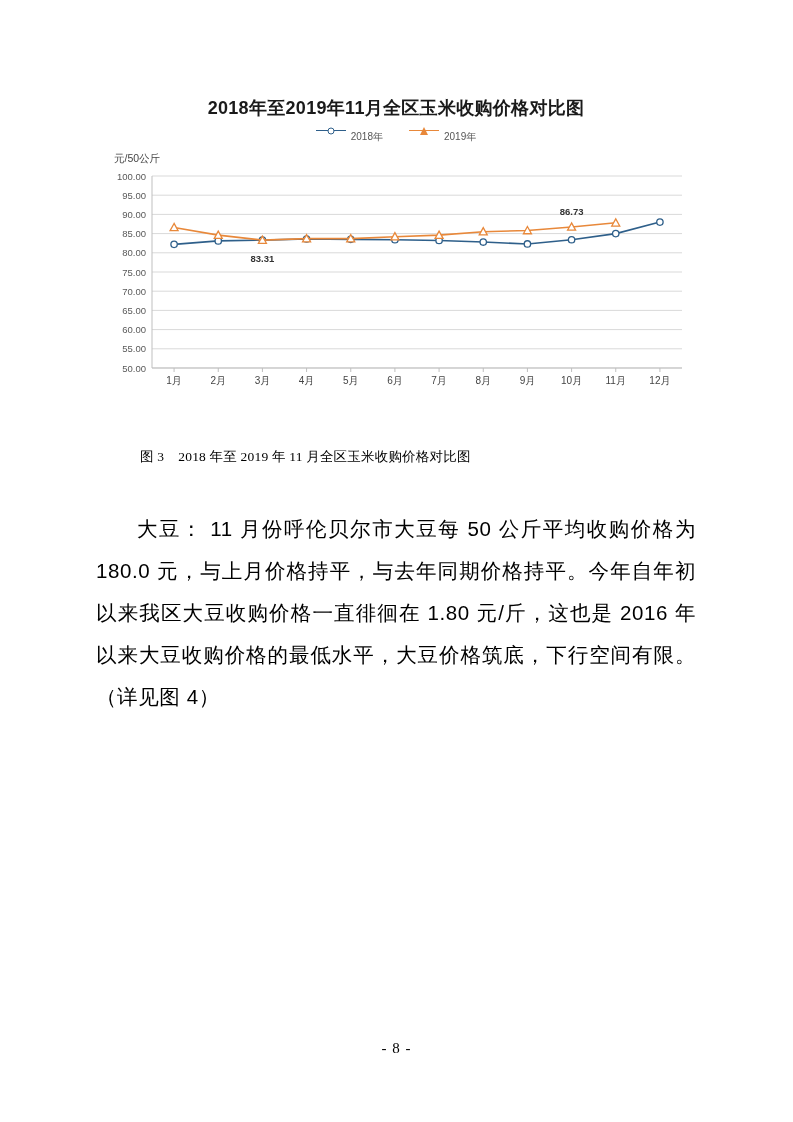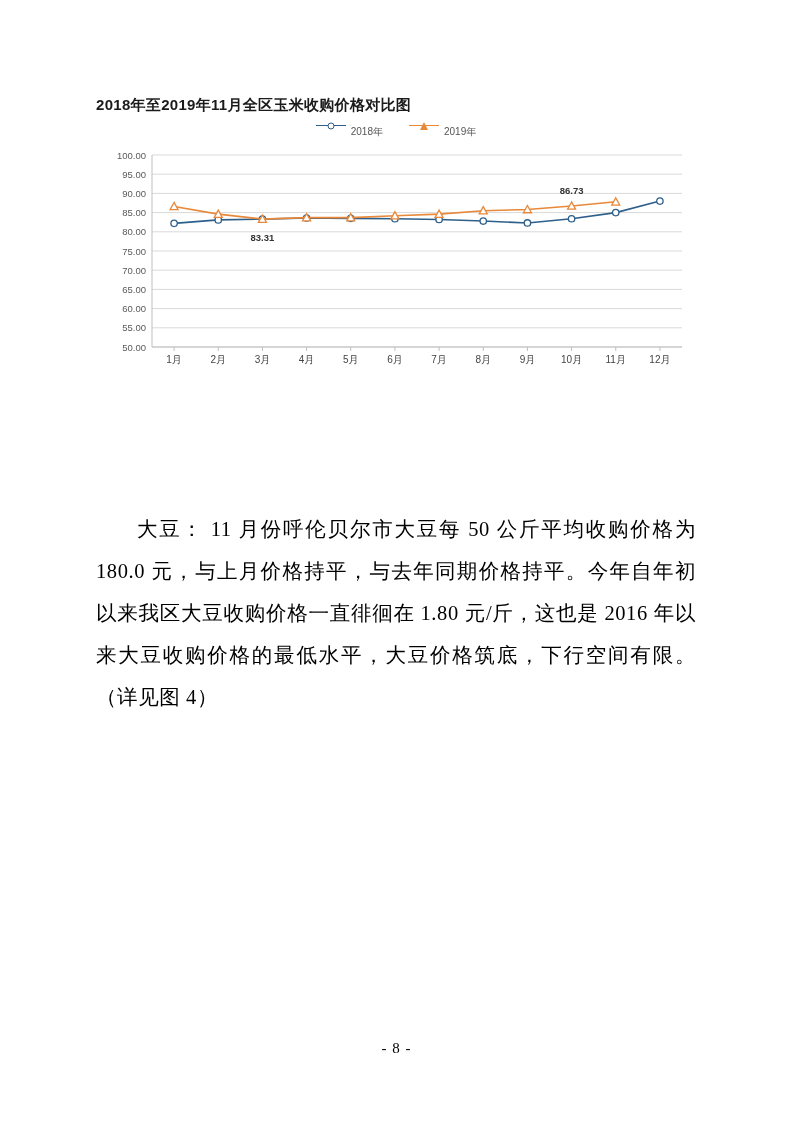--- a/index.html
+++ b/index.html
@@ -22,24 +22,24 @@
   }
 
   
   .chart-block {
     position: absolute;
     left: 96px;
     top: 96px;
     width: 600px;
   }
   .chart-title {
-    text-align: left;
+    text-align: center;
     font-family: "Liberation Sans", sans-serif;
     font-weight: bold;
-    font-size: 15px;
+    font-size: 18px;
     color: #1a1a1a;
     letter-spacing: 0.3px;
     margin-bottom: 10px;
   }
   .legend {
     display: flex;
     justify-content: center;
     align-items: center;
     gap: 26px;
     margin-bottom: 8px;
@@ -104,21 +104,21 @@
     letter-spacing: 0.2px;
   }
   .fig-caption .lbl { margin-right: 14px; }
 
   
   .body-text {
     position: absolute;
     left: 96px;
     top: 508px;
     width: 600px;
-    font-family: Liberation Serif, serif;
+    font-family: Liberation Sans, sans-serif;
     font-size: 20.5px;
     line-height: 42px;
     text-align: justify;
     text-justify: inter-ideograph;
     letter-spacing: 0.6px;
     text-indent: 41px;
   }
 
   
   .footer {
@@ -149,20 +149,21 @@
         <span>2018年</span>
       </div>
       <div class="legend-item">
         <span class="legend-line orange">
             <span class="legend-marker tri"></span>
           </span>
         <span>2019年</span>
       </div>
     </div>
 
+    <div class="yaxis-unit">元/50公斤</div>
 
     <div class="plot-wrap">
       <svg id="chart-svg" width="600" height="230" viewBox="0 0 600 230">
           <line x1="56" y1="8" x2="586" y2="8" stroke="#d9d9d9" stroke-width="1"></line>
           <text x="50" y="11.5" text-anchor="end" font-family="Liberation Sans, sans-serif" font-size="9.5" fill="#595959">100.00</text>
           <line x1="56" y1="27.199999999999996" x2="586" y2="27.199999999999996" stroke="#d9d9d9" stroke-width="1"></line>
           <text x="50" y="30.699999999999996" text-anchor="end" font-family="Liberation Sans, sans-serif" font-size="9.5" fill="#595959">95.00</text>
           <line x1="56" y1="46.39999999999999" x2="586" y2="46.39999999999999" stroke="#d9d9d9" stroke-width="1"></line>
           <text x="50" y="49.89999999999999" text-anchor="end" font-family="Liberation Sans, sans-serif" font-size="9.5" fill="#595959">90.00</text>
           <line x1="56" y1="65.60000000000001" x2="586" y2="65.60000000000001" stroke="#d9d9d9" stroke-width="1"></line>
@@ -231,18 +232,21 @@
           <polygon points="387.24999999999994,59.68000000000001 383.24999999999994,66.88000000000001 391.24999999999994,66.88000000000001" fill="#ffffff" stroke="#e8883a" stroke-width="1.3"></polygon>
           <polygon points="431.41666666666663,58.528000000000006 427.41666666666663,65.72800000000001 435.41666666666663,65.72800000000001" fill="#ffffff" stroke="#e8883a" stroke-width="1.3"></polygon>
           <polygon points="475.5833333333333,54.956799999999994 471.5833333333333,62.1568 479.5833333333333,62.1568" fill="#ffffff" stroke="#e8883a" stroke-width="1.3"></polygon>
           <polygon points="519.75,50.84800000000002 515.75,58.04800000000002 523.75,58.04800000000002" fill="#ffffff" stroke="#e8883a" stroke-width="1.3"></polygon>
           <text x="166.41666666666666" y="94.08959999999999" text-anchor="middle" font-family="Liberation Sans, sans-serif" font-size="9.5" font-weight="bold" fill="#333">83.31</text>
           <text x="475.5833333333333" y="46.956799999999994" text-anchor="middle" font-family="Liberation Sans, sans-serif" font-size="9.5" font-weight="bold" fill="#333">86.73</text>
         </svg>
     </div>
   </div>
 
+  <div class="fig-caption">
+    <span class="lbl">图 3</span><span>2018 年至 2019 年 11 月全区玉米收购价格对比图</span>
+  </div>
 
   <div class="body-text">大豆： 11 月份呼伦贝尔市大豆每 50 公斤平均收购价格为 180.0 元，与上月价格持平，与去年同期价格持平。今年自年初以来我区大豆收购价格一直徘徊在 1.80 元/斤，这也是 2016 年以来大豆收购价格的最低水平，大豆价格筑底，下行空间有限。（详见图 4）</div>
 
   <div class="footer">- 8 -</div>
 
 </div>
 
 </body></html>

